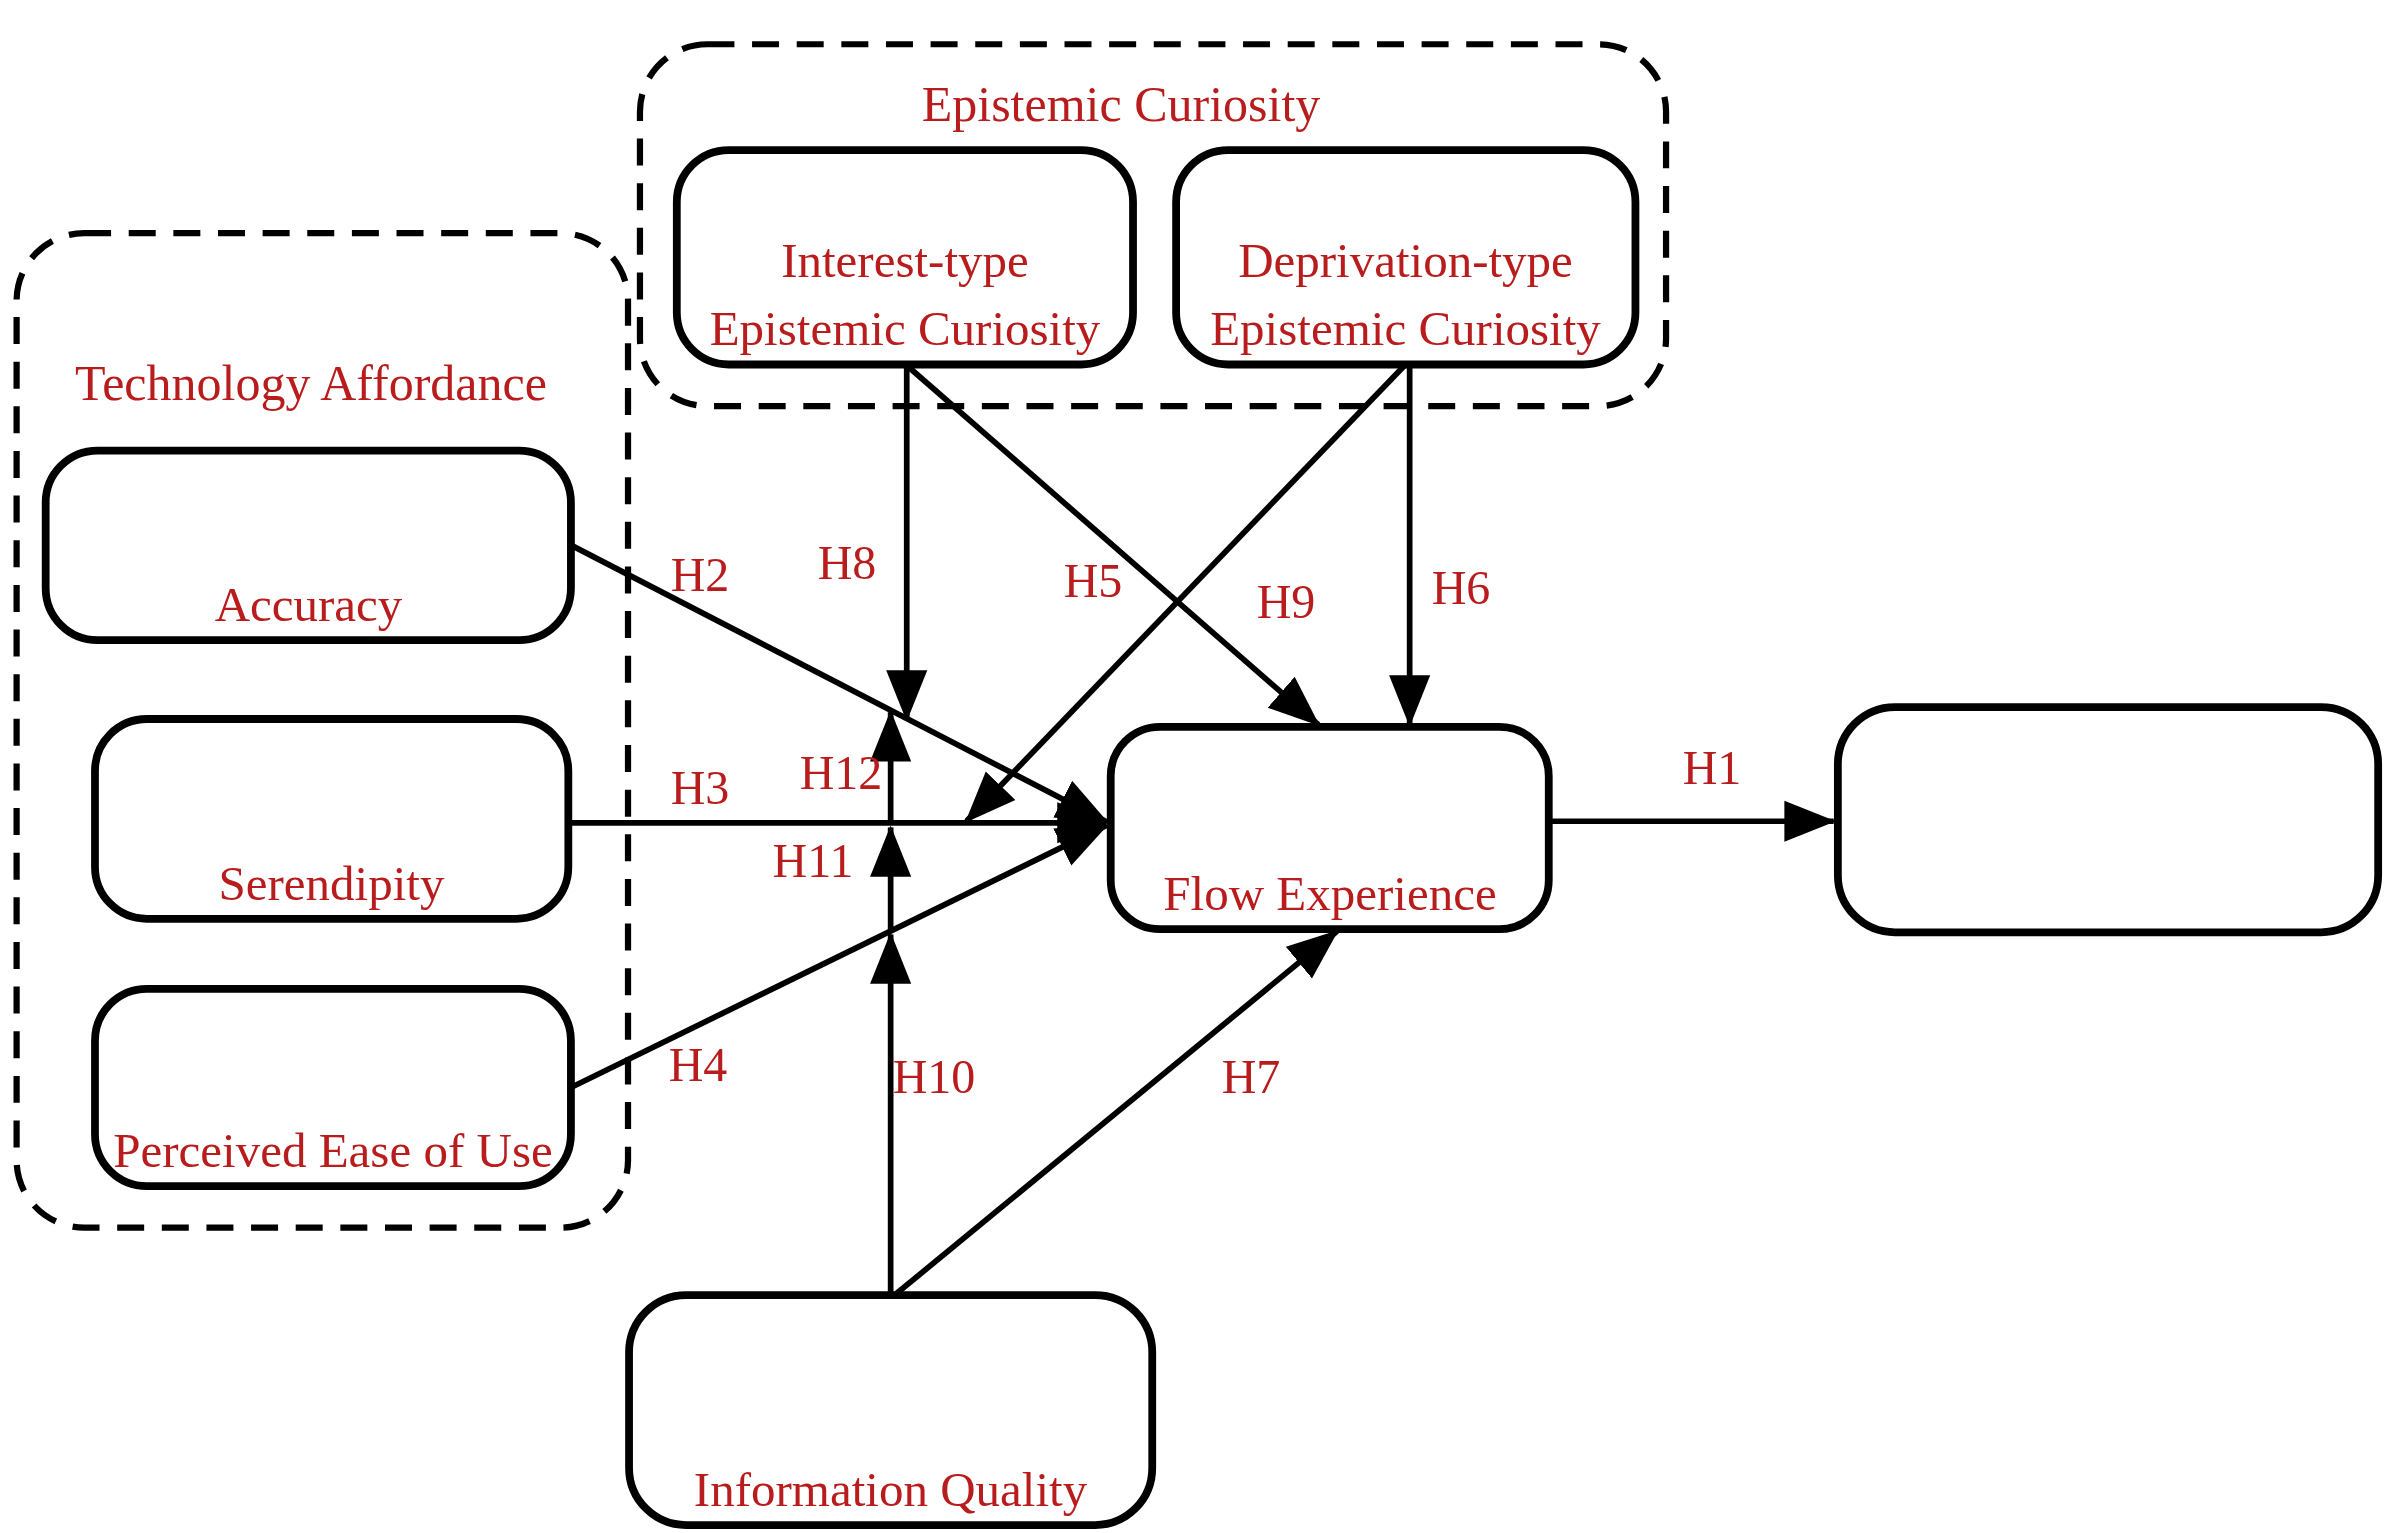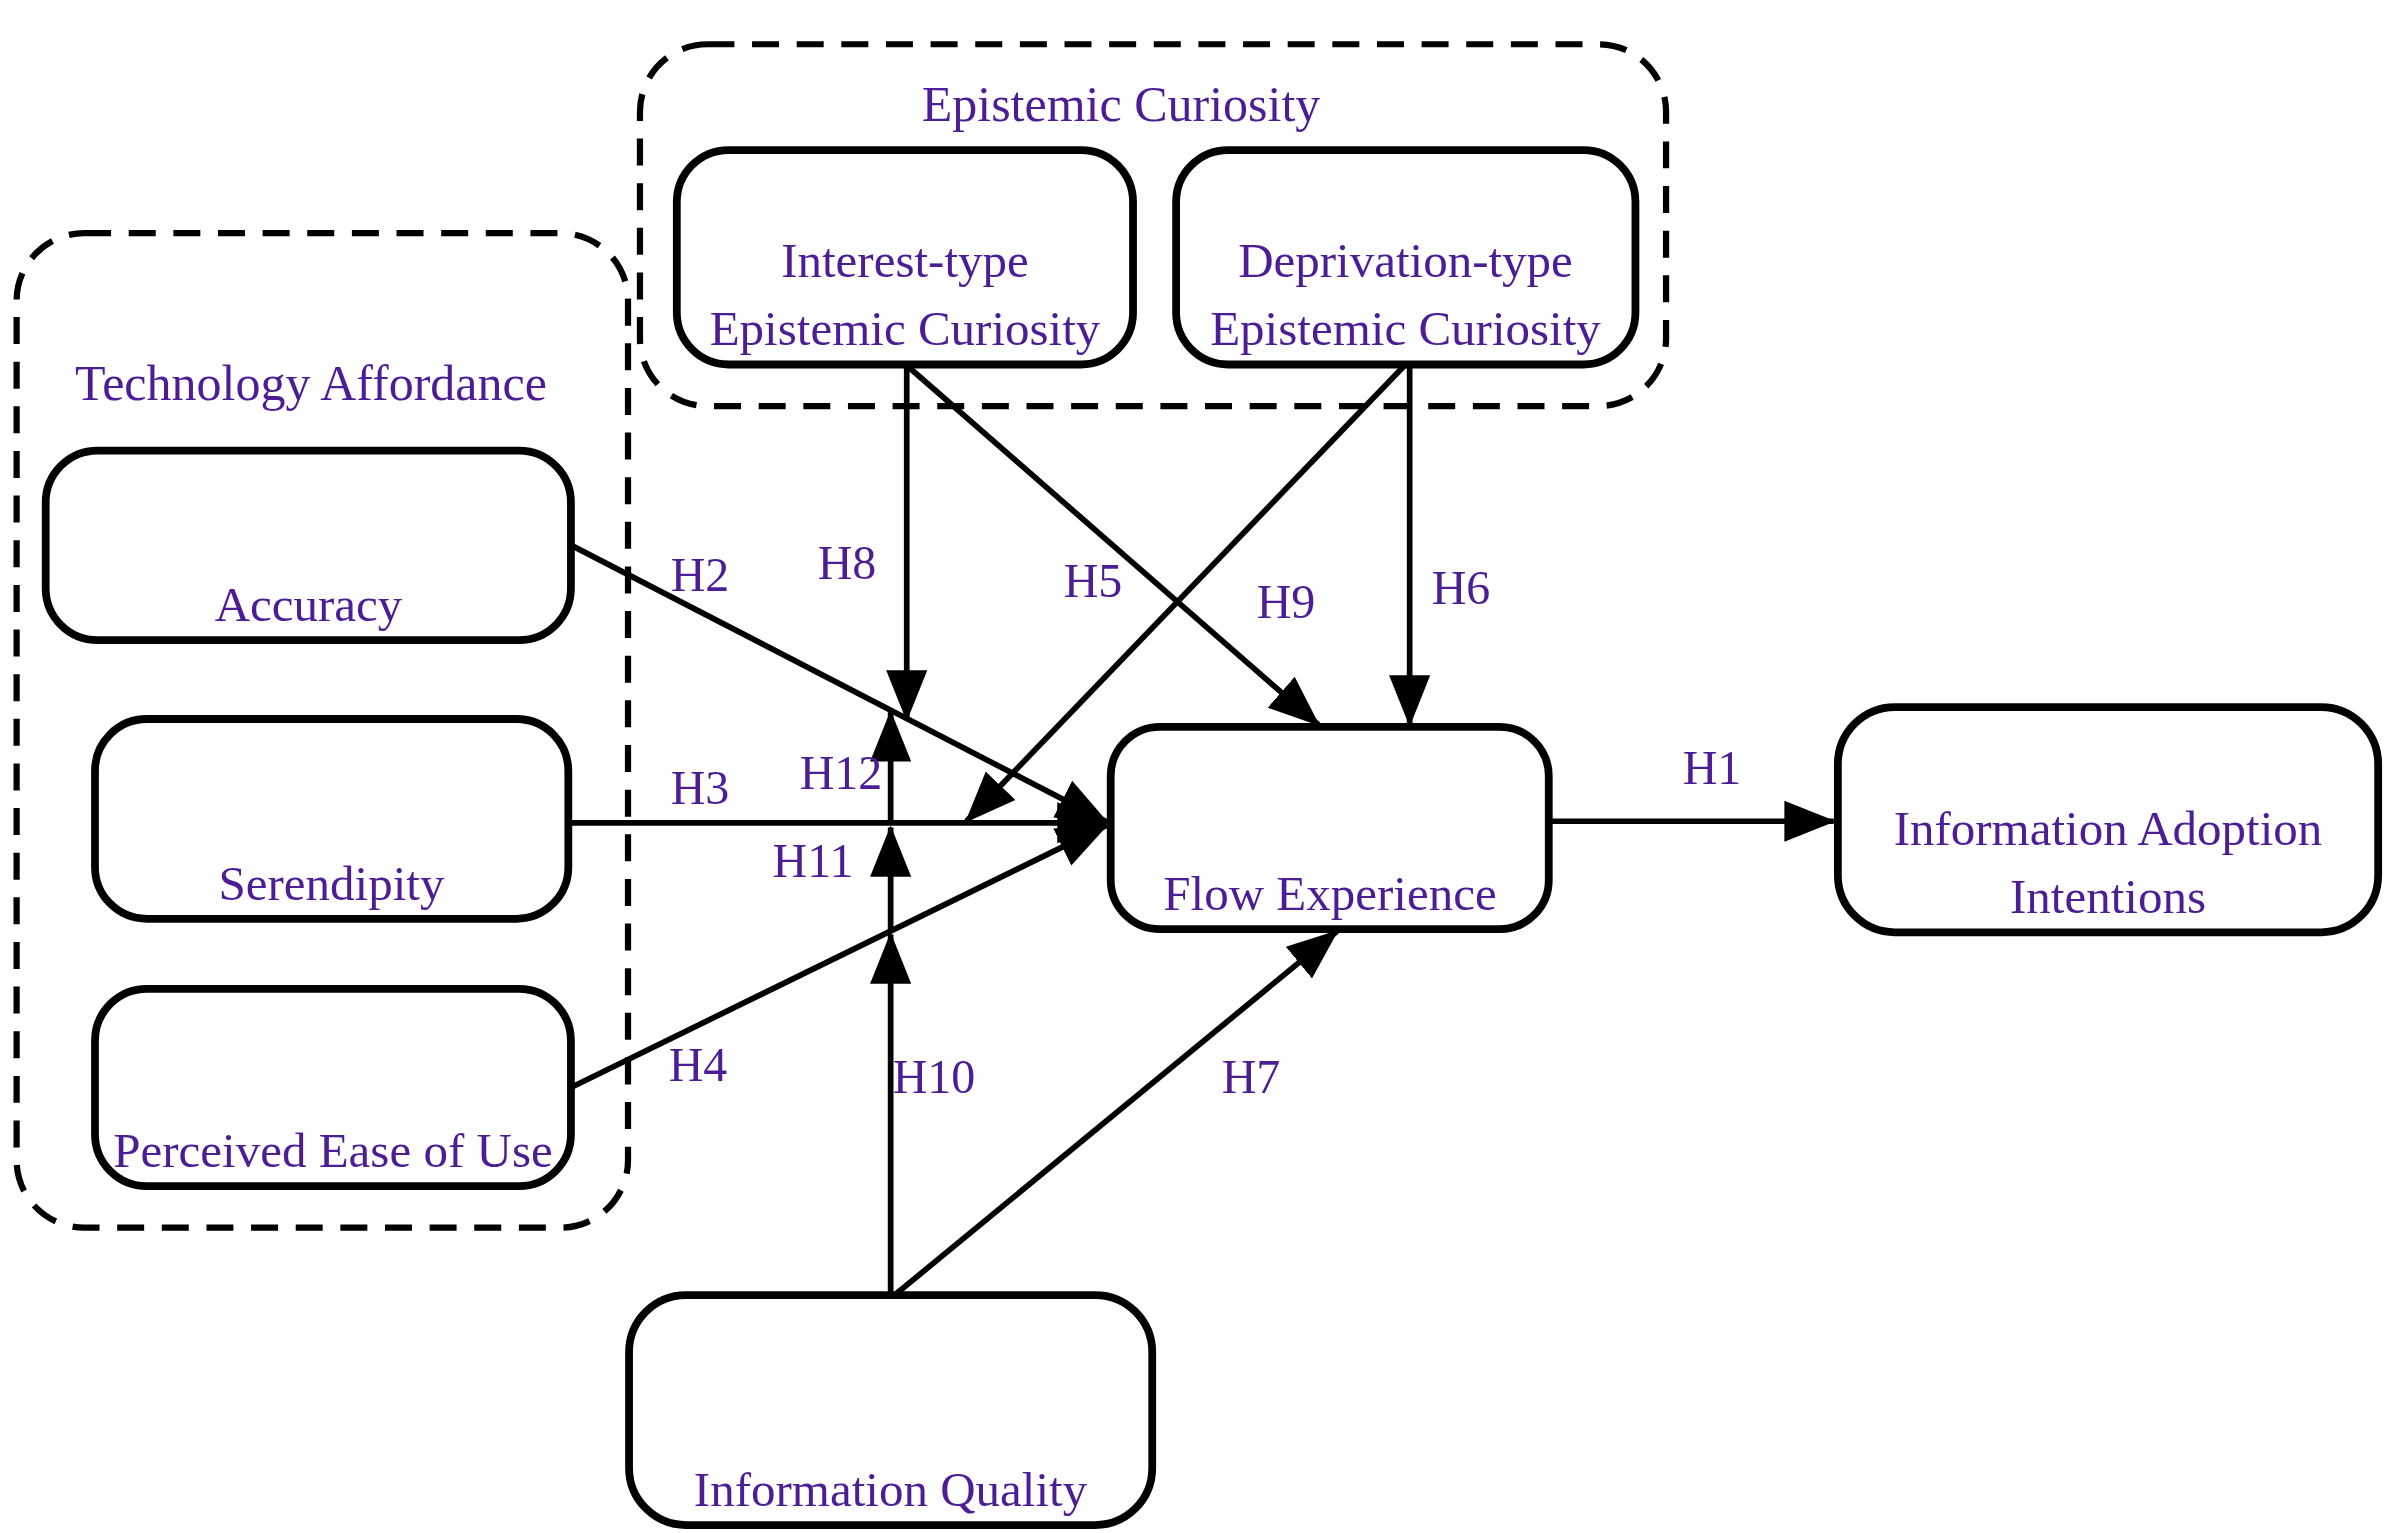--- a/index.html
+++ b/index.html
@@ -6,21 +6,21 @@
   .canvas{
     position:relative;
     width:2401px;
     height:1534px;
     background:#ffffff;
     font-family:"Liberation Serif","DejaVu Serif",serif;
     color:#000000;
     overflow:hidden;
   }
   .canvas svg{position:absolute;left:0;top:0;}
-  .label{position:absolute;color:#4c1d95;}
+  .label{position:absolute;color:#b91c1c;}
   .node-label{
     display:flex;flex-direction:column;align-items:center;justify-content:flex-end;
     text-align:center;font-size:49px;line-height:1.4;
   }
   .edge-label{
     transform:translate(-50%,-50%);
     font-size:48px;white-space:nowrap;
   }
   .group-title{
     transform:translate(-50%,-50%);
@@ -81,24 +81,20 @@
     <span>Interest-type</span>
     <span>Epistemic Curiosity</span>
   </div>
   <div class="label node-label" style="left:1176px;top:150px;width:459px;height:214px;">
     <span>Deprivation-type</span>
     <span>Epistemic Curiosity</span>
   </div>
   <div class="label node-label" style="left:1111px;top:727px;width:438px;height:202px;">
     <span>Flow Experience</span>
   </div>
-  <div class="label node-label" style="left:1838px;top:707px;width:540px;height:225px;">
-    <span>Information Adoption</span>
-    <span>Intentions</span>
-  </div>
   <div class="label node-label" style="left:629px;top:1295px;width:523px;height:230px;">
     <span>Information Quality</span>
   </div>
 
   <div class="label edge-label" style="left:1704px;top:767px;margin-left:8px;">H1</div>
   <div class="label edge-label" style="left:700px;top:574px;">H2</div>
   <div class="label edge-label" style="left:700px;top:787px;">H3</div>
   <div class="label edge-label" style="left:698px;top:1064px;">H4</div>
   <div class="label edge-label" style="left:1065px;top:580px;margin-left:28px;">H5</div>
   <div class="label edge-label" style="left:1461px;top:587px;">H6</div>

